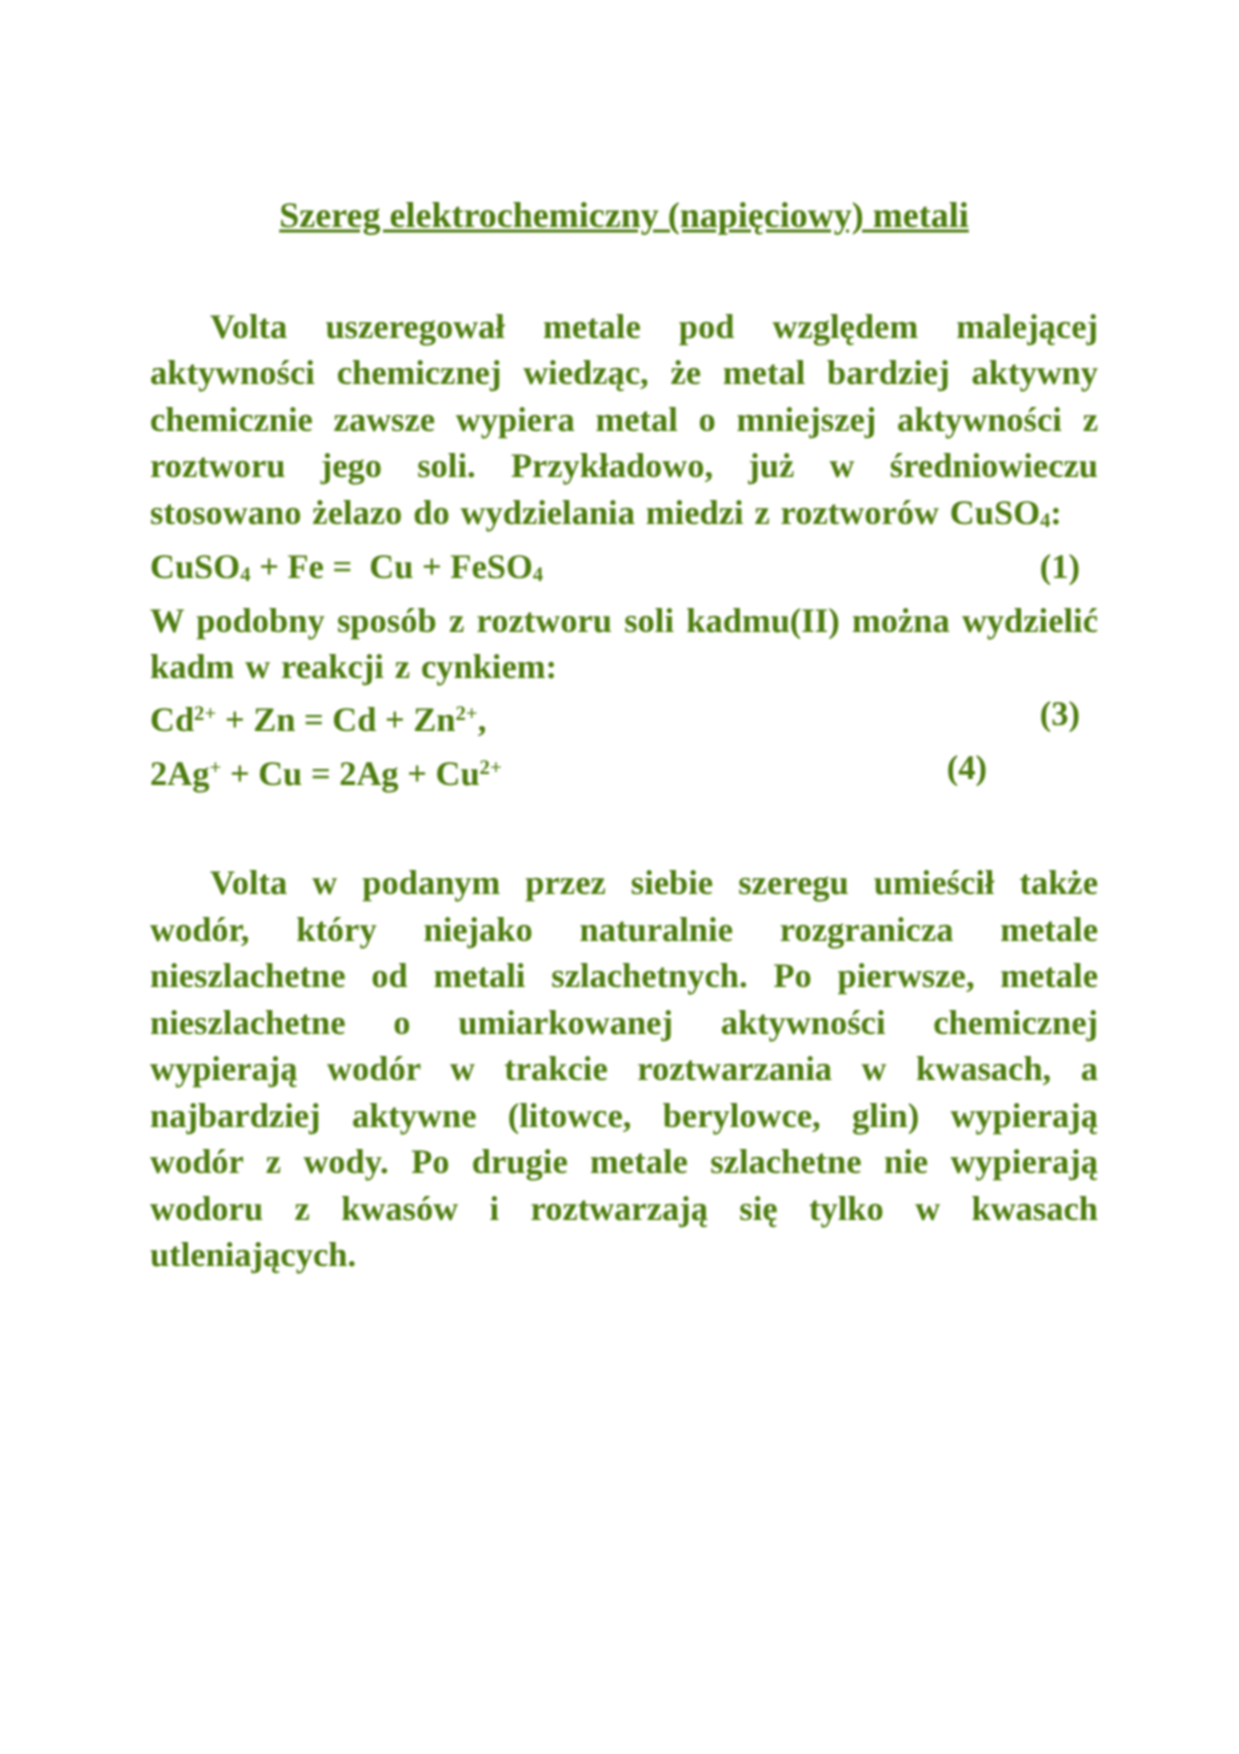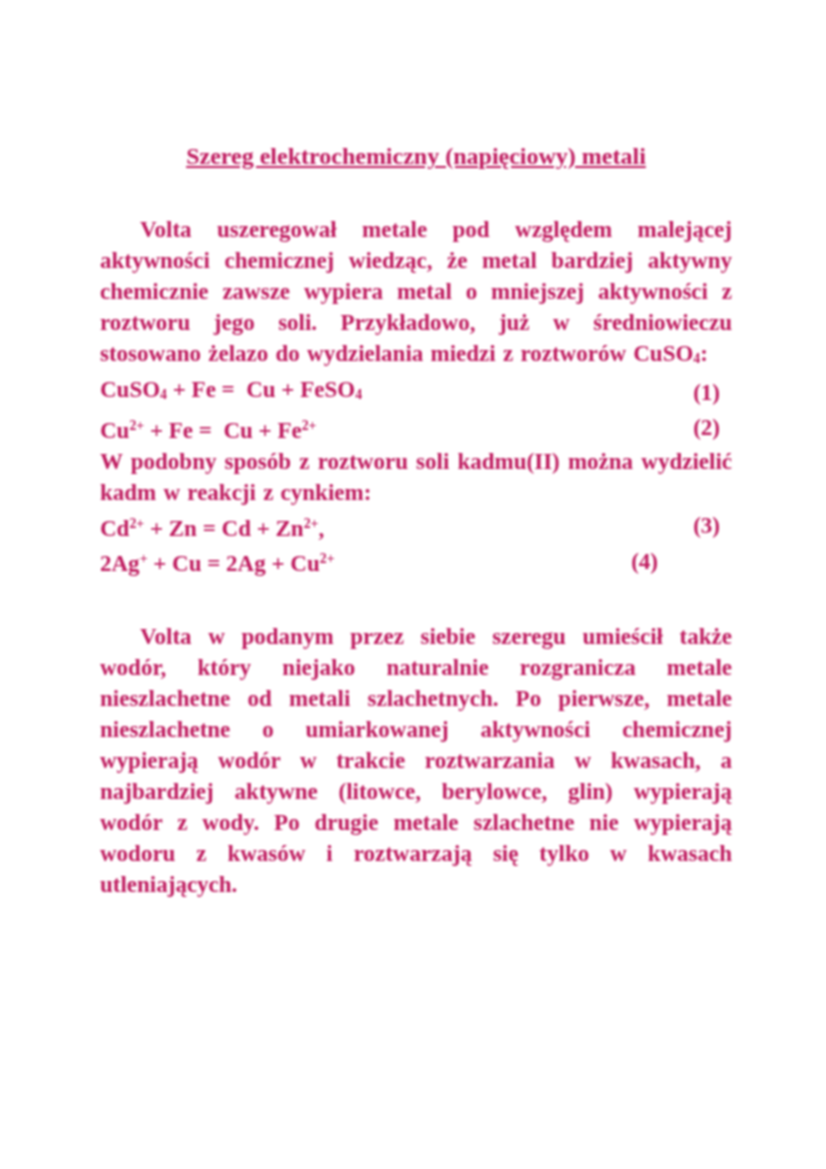--- a/index.html
+++ b/index.html
@@ -5,58 +5,54 @@
   html, body { margin: 0; padding: 0; background: #ffffff; }
   body {
     width: 826px; height: 1169px; overflow: hidden;
     font-family: "Liberation Serif", "DejaVu Serif", serif;
   }
   .page {
     position: relative; width: 826px; height: 1169px; background: #ffffff;
     filter: blur(0.8px);
   }
   .content {
-    position: absolute; left: 100px; top: 140px; width: 632px;
-    color: #be185d; font-weight: bold;
+    position: absolute; left: 100px; top: 128px; width: 632px;
+    color: #4d7c0f; font-weight: bold;
   }
   .doc-title {
     font-size: 24px; line-height: 32px; text-align: center;
     text-decoration: underline; margin: 0 0 21px 0; font-weight: bold;
   }
   .para {
     font-size: 23px; line-height: 31px; text-align: justify;
     margin: 0; word-spacing: 1.5px;
   }
   .para.indent { text-indent: 40px; margin-top: 42px; }
   .eq {
-    display: flex; align-items: center;
+    display: flex; align-items: flex-start;
     font-size: 23px; line-height: 31px; margin: 0;
   }
   .eq .formula { flex: 1 1 auto; white-space: pre-wrap; }
   .eq .num { flex: 0 0 auto; margin-right: 12px; }
   .eq.num-shift .num { margin-right: 74px; }
   sub { font-size: 0.60em; vertical-align: -0.15em; }
   sup { font-size: 0.60em; vertical-align: 0.55em; }
 </style>
 </head>
 <body>
 
 <div class="page">
   <div class="content">
     <h1 class="doc-title">Szereg elektrochemiczny (napięciowy) metali</h1>
     <div id="doc-body">
         <p class="para indent"><span>Volta uszeregował metale pod względem malejącej aktywności chemicznej wiedząc, że metal bardziej aktywny chemicznie zawsze wypiera metal o mniejszej aktywności z roztworu jego soli. Przykładowo, już w średniowieczu stosowano żelazo do wydzielania miedzi z roztworów CuSO</span><sub>4</sub><span>:</span></p>
         <div class="eq">
           <span class="formula"><span>CuSO</span><sub>4</sub><span> + Fe =  Cu + FeSO</span><sub>4</sub></span>
           <span class="num">(1)</span>
         </div>
-        <div class="eq">
-          <span class="formula"><span>Cu</span><sup>2+</sup><span> + Fe =  Cu + Fe</span><sup>2+</sup></span>
-          <span class="num">(2)</span>
-        </div>
         <p class="para"><span>W podobny sposób z roztworu soli kadmu(II) można wydzielić kadm w reakcji z cynkiem:</span></p>
         <div class="eq">
           <span class="formula"><span>Cd</span><sup>2+</sup><span> + Zn = Cd + Zn</span><sup>2+</sup><span>,</span></span>
           <span class="num">(3)</span>
         </div>
         <div class="eq num-shift">
           <span class="formula"><span>2Ag</span><sup>+</sup><span> + Cu = 2Ag + Cu</span><sup>2+</sup></span>
           <span class="num">(4)</span>
         </div>
         <p class="para indent"><span>Volta w podanym przez siebie szeregu umieścił także wodór, który niejako naturalnie rozgranicza metale nieszlachetne od metali szlachetnych. Po pierwsze, metale nieszlachetne o umiarkowanej aktywności chemicznej wypierają wodór w trakcie roztwarzania w kwasach, a najbardziej aktywne (litowce, berylowce, glin) wypierają wodór z wody. Po drugie metale szlachetne nie wypierają wodoru z kwasów i roztwarzają się tylko w kwasach utleniających.</span></p>

